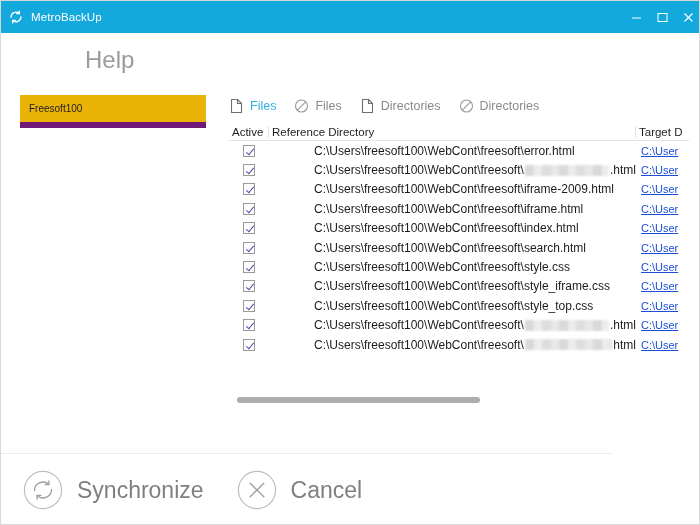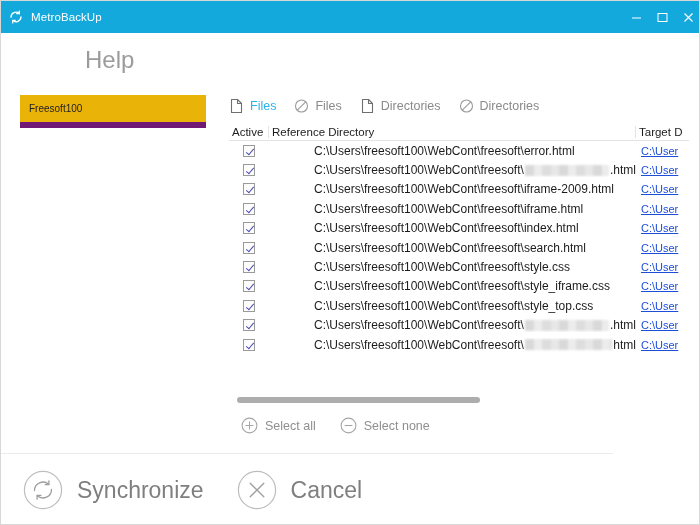--- a/index.html
+++ b/index.html
@@ -497,40 +497,20 @@
             </div>
             <div class="cell-tgt">C:\User</div>
           </div>
         </div>
     </div>
 
     <div class="hscroll">
       <div class="thumb"></div>
     </div>
 
-    <div class="select-actions">
-      <div class="sel-btn">
-        <span class="ico">
-          <svg viewBox="0 0 17 17" width="17" height="17">
-            <circle cx="8.5" cy="8.5" r="7.4" fill="none" stroke="#a6a6a6" stroke-width="1.1"></circle>
-            <path d="M8.5 4.6v7.8 M4.6 8.5h7.8" stroke="#a6a6a6" stroke-width="1.1" fill="none"></path>
-          </svg>
-        </span>
-        <span class="lbl">Select all</span>
-      </div>
-      <div class="sel-btn">
-        <span class="ico">
-          <svg viewBox="0 0 17 17" width="17" height="17">
-            <circle cx="8.5" cy="8.5" r="7.4" fill="none" stroke="#a6a6a6" stroke-width="1.1"></circle>
-            <path d="M4.6 8.5h7.8" stroke="#a6a6a6" stroke-width="1.1" fill="none"></path>
-          </svg>
-        </span>
-        <span class="lbl">Select none</span>
-      </div>
-    </div>
 
   </div>
 
   <div class="bottombar">
 
     <div class="action-btn sync">
       <span class="ico">
         <svg viewBox="0 0 40 40" width="40" height="40">
           <circle cx="20" cy="20" r="18.6" fill="none" stroke="#bdbdbd" stroke-width="1.2"></circle>
           <path d="M11.5 20.6a8.5 8.5 0 0 1 14.2-6.3" fill="none" stroke="#9e9e9e" stroke-width="1.3" stroke-linecap="round"></path>

